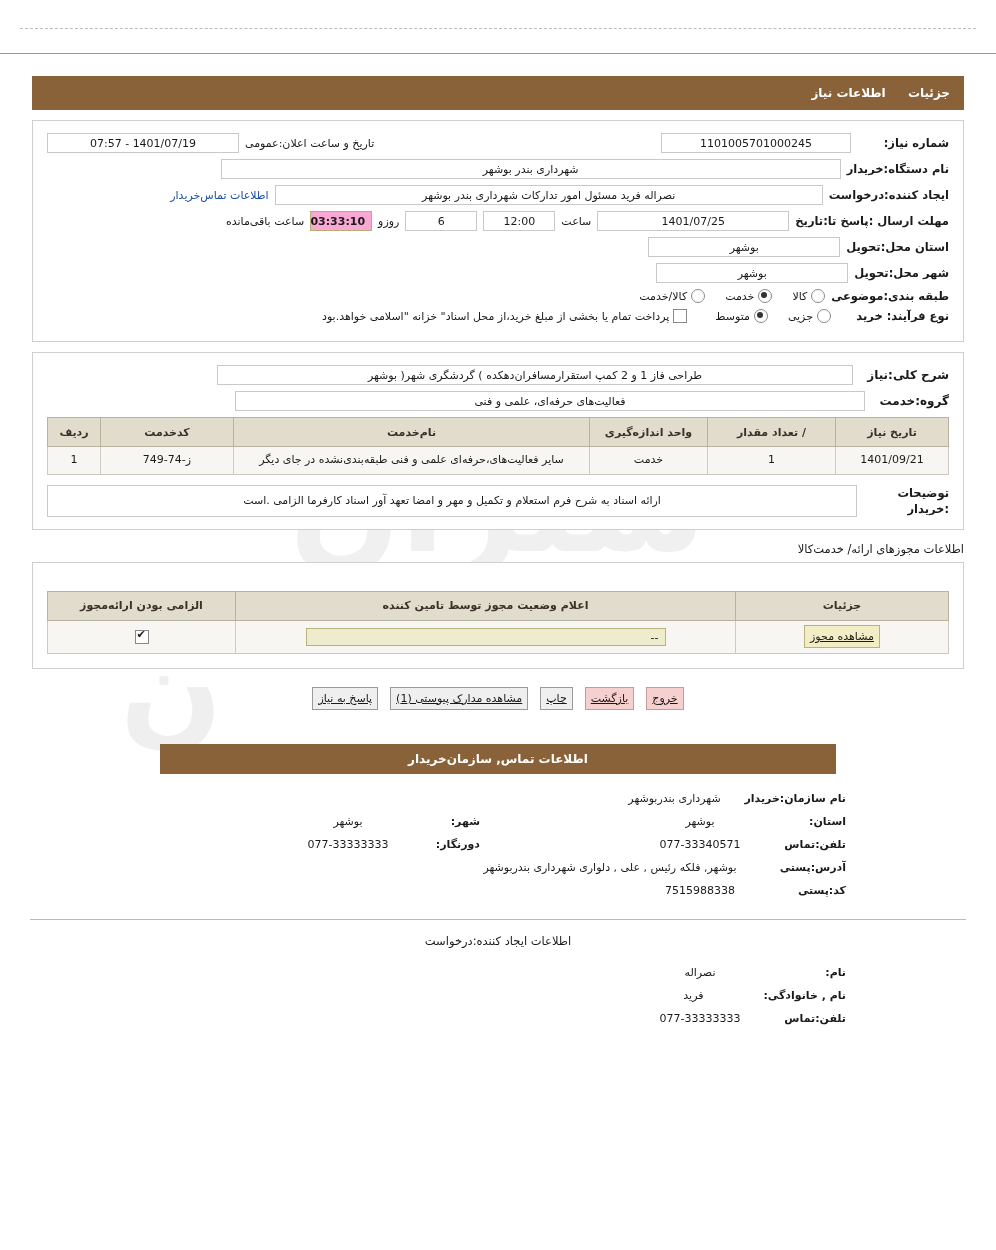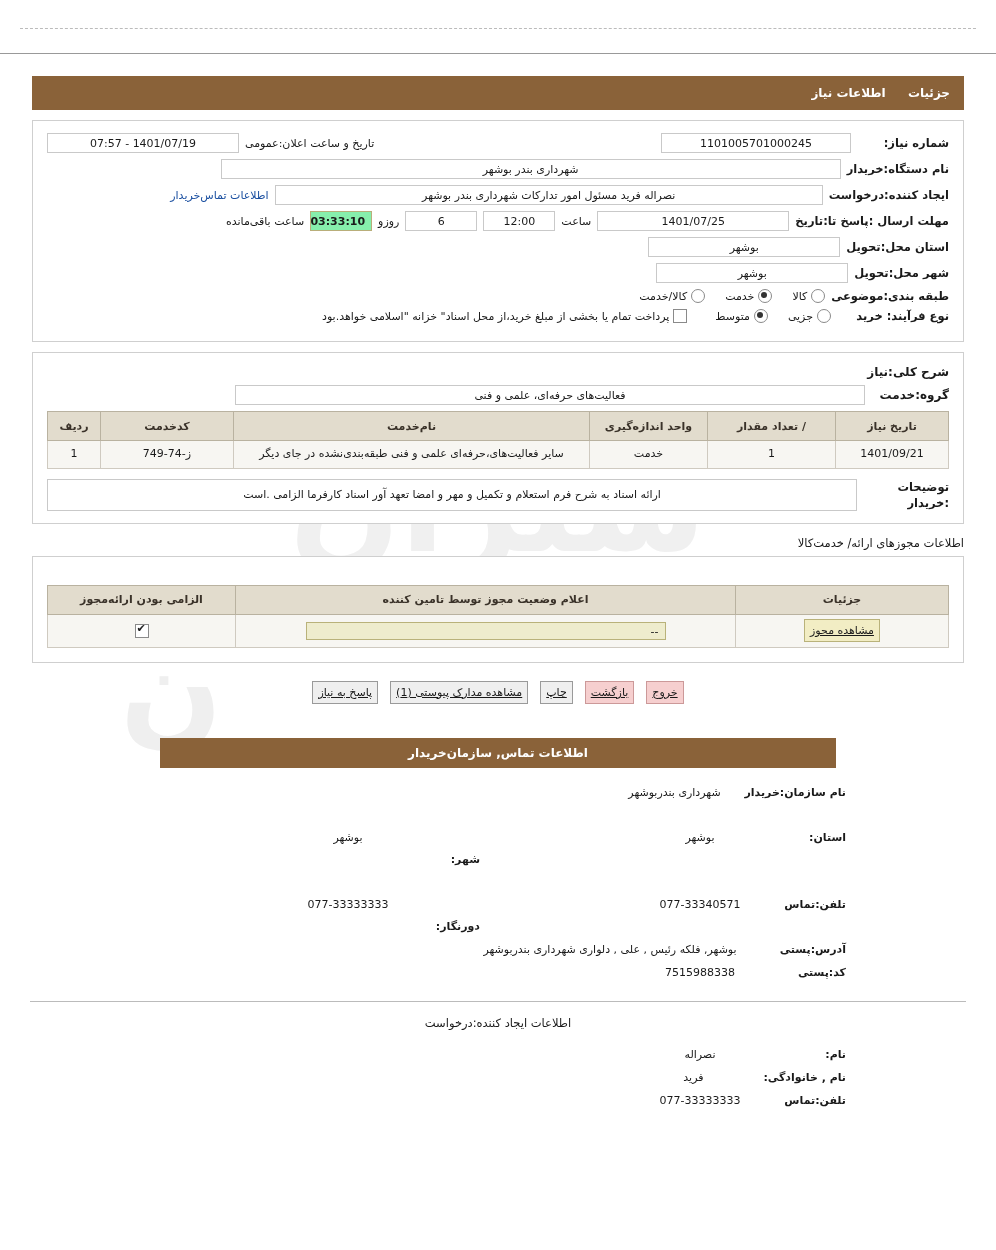--- a/index.html
+++ b/index.html
@@ -86,21 +86,21 @@
     box-sizing:border-box;
     font-size:11px;
     text-align:center;
     overflow:hidden;
     white-space:nowrap;
   }
   .fld.num{width:190px;}
   .fld.date{width:192px;}
   .fld.small{width:72px;}
   .fld.countdown{
-    width:62px;background:#86efac;border:1px solid #b9ae7a;font-weight:bold;
+    width:62px;background:#f9a8d4;border:1px solid #b9ae7a;font-weight:bold;
   }
   .lnk{color:#1a4fa0;font-size:11px;text-decoration:none;cursor:pointer;white-space:nowrap;}
   .inline-lbl{font-size:11px;white-space:nowrap;}
   .radio{
     display:inline-block;width:12px;height:12px;border-radius:50%;
     border:1px solid #8a8a8a;background:#fff;vertical-align:middle;position:relative;
   }
   .radio.on:after{
     content:"";position:absolute;top:2px;left:2px;width:6px;height:6px;border-radius:50%;background:#333;
   }
@@ -172,21 +172,21 @@
     flex-direction:row-reverse;
   }
   .contact-bar{
     margin:34px 160px 0 160px;background:#8a6239;color:#fff;height:30px;line-height:30px;
     text-align:center;font-size:12px;font-weight:bold;
   }
   .contact-wrap{margin:18px 150px 0 150px;font-size:11px;}
   .crow{display:flex;justify-content:flex-start;align-items:center;margin-bottom:10px;gap:10px;}
   .ckey{font-weight:bold;min-width:76px;text-align:right;}
   .cval{min-width:120px;text-align:center;}
-  .ckey2{font-weight:bold;min-width:62px;text-align:right;margin-top:44px;}
+  .ckey2{font-weight:bold;min-width:62px;text-align:right;}
   .hr-thin{border-top:1px solid #bbb;margin:22px 30px 0 30px;}
   .sec2-title{text-align:center;font-size:11.5px;margin:14px 0 14px 0;}
 </style>
 </head>
 <body>
 
 <div class="watermark">ستران</div>
 <div class="watermark2">ن</div>
 
 <div class="page">
@@ -271,20 +271,21 @@
         <span class="chk"></span>
         <span class="inline-lbl">پرداخت تمام یا بخشی از مبلغ خرید،از محل اسناد" خزانه "اسلامی خواهد.بود</span>
       </div>
     </div>
 
   </div>
 
   <div class="panel">
     <div class="row">
       <div class="lbl" style="min-width:90px;font-size:12px">شرح کلی:نیاز</div>
+      <div class="fld" style="width:636px">طراحی فاز 1 و 2 کمپ استقرارمسافران‌دهکده ) گردشگری شهر( بوشهر</div>
     </div>
 
 
     <div class="row">
       <div class="lbl" style="min-width:78px;font-size:12px">گروه:خدمت</div>
       <div class="fld" style="width:630px">فعالیت‌های حرفه‌ای، علمی و فنی</div>
     </div>
 
     <table class="grid">
       <thead>

